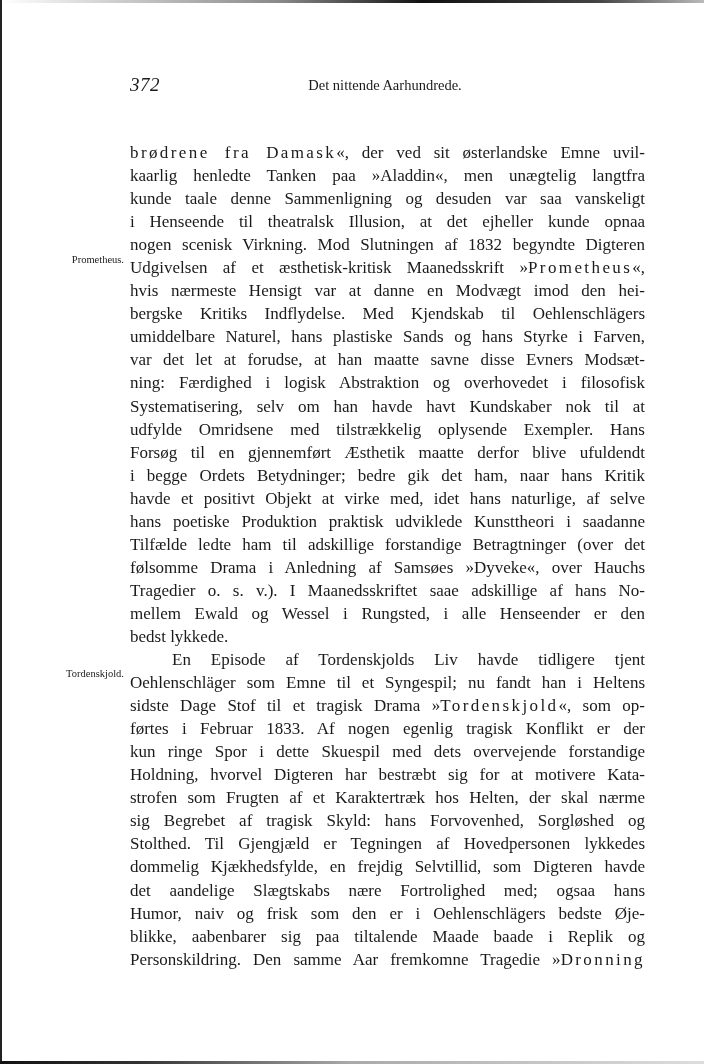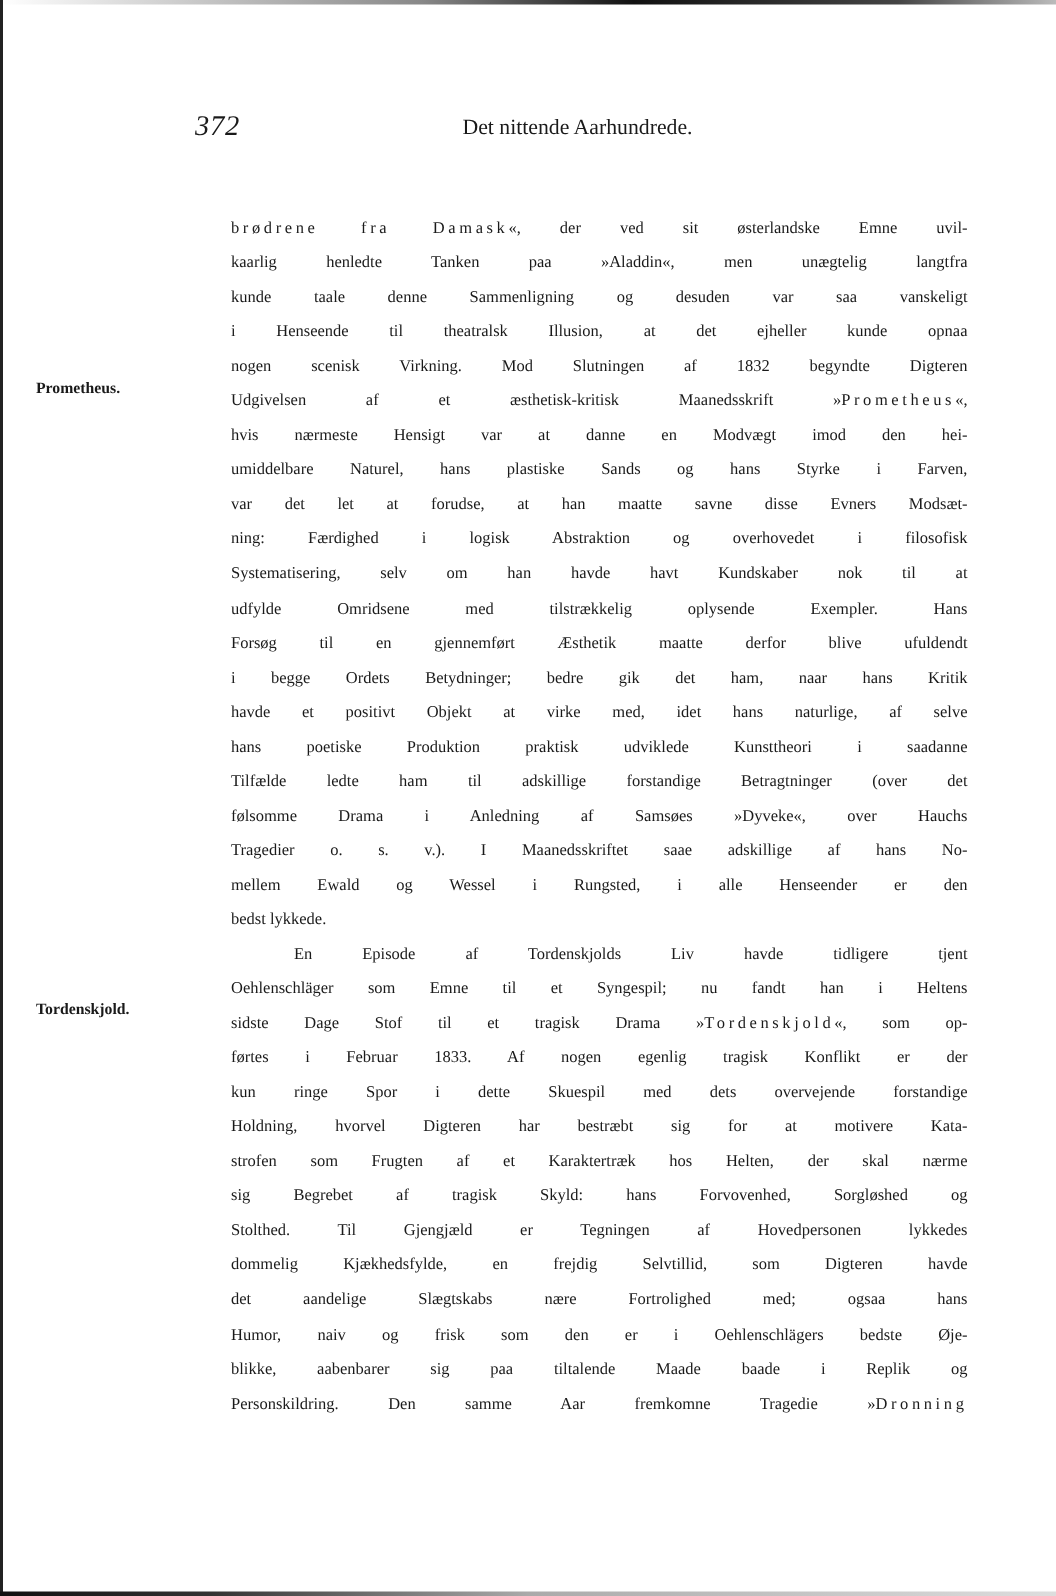--- a/index.html
+++ b/index.html
@@ -21,35 +21,33 @@
     .running-head {
       position: absolute; left: 0; width: 704px; top: 77px;
       text-align: center; font-size: 14.5px;
       padding-left: 66px; box-sizing: border-box;
     }
     .text-block {
       position: absolute; left: 130px; top: 141px; width: 515px;
     }
     .line {
       height: 23.05px; line-height: 23.05px;
-      font-size: 11px;
+      font-size: 17px;
       white-space: nowrap;
       text-align: justify;
       text-align-last: justify;
       word-spacing: 0px;
-      margin-left: 24px;
     }
     .line.last { text-align-last: left; }
     .line.indent { padding-left: 42px; }
     .spaced { letter-spacing: 2.4px; }
     .margin-note {
       position: absolute; left: 24px; width: 100px;
-      text-align: left; font-size: 10.5px;
+      text-align: right; font-size: 10.5px;
       white-space: nowrap;
-      font-weight: bold;
     }
   </style>
 </head>
 <body>
 
 <div class="edge-top"></div>
 <div class="edge-left"></div>
 <div class="edge-bottom"></div>
 
 <div class="page-number">372</div>
@@ -59,20 +57,21 @@
 <div class="margin-note" style="top: 668px;">Tordenskjold.</div>
 
 <div class="text-block">
   <div class="line"><span class="spaced">brødrene fra Damask</span><span>«, der ved sit østerlandske Emne uvil-</span></div>
   <div class="line">kaarlig henledte Tanken paa »Aladdin«, men unægtelig langtfra</div>
   <div class="line">kunde taale denne Sammenligning og desuden var saa vanskeligt</div>
   <div class="line">i Henseende til theatralsk Illusion, at det ejheller kunde opnaa</div>
   <div class="line">nogen scenisk Virkning. Mod Slutningen af 1832 begyndte Digteren</div>
   <div class="line"><span>Udgivelsen af et æsthetisk-kritisk Maanedsskrift »</span><span class="spaced">Prometheus</span><span>«,</span></div>
   <div class="line">hvis nærmeste Hensigt var at danne en Modvægt imod den hei-</div>
+  <div class="line">bergske Kritiks Indflydelse. Med Kjendskab til Oehlenschlägers</div>
   <div class="line">umiddelbare Naturel, hans plastiske Sands og hans Styrke i Farven,</div>
   <div class="line">var det let at forudse, at han maatte savne disse Evners Modsæt-</div>
   <div class="line">ning: Færdighed i logisk Abstraktion og overhovedet i filosofisk</div>
   <div class="line">Systematisering, selv om han havde havt Kundskaber nok til at</div>
   <div class="line">udfylde Omridsene med tilstrækkelig oplysende Exempler. Hans</div>
   <div class="line">Forsøg til en gjennemført Æsthetik maatte derfor blive ufuldendt</div>
   <div class="line">i begge Ordets Betydninger; bedre gik det ham, naar hans Kritik</div>
   <div class="line">havde et positivt Objekt at virke med, idet hans naturlige, af selve</div>
   <div class="line">hans poetiske Produktion praktisk udviklede Kunsttheori i saadanne</div>
   <div class="line">Tilfælde ledte ham til adskillige forstandige Betragtninger (over det</div>

